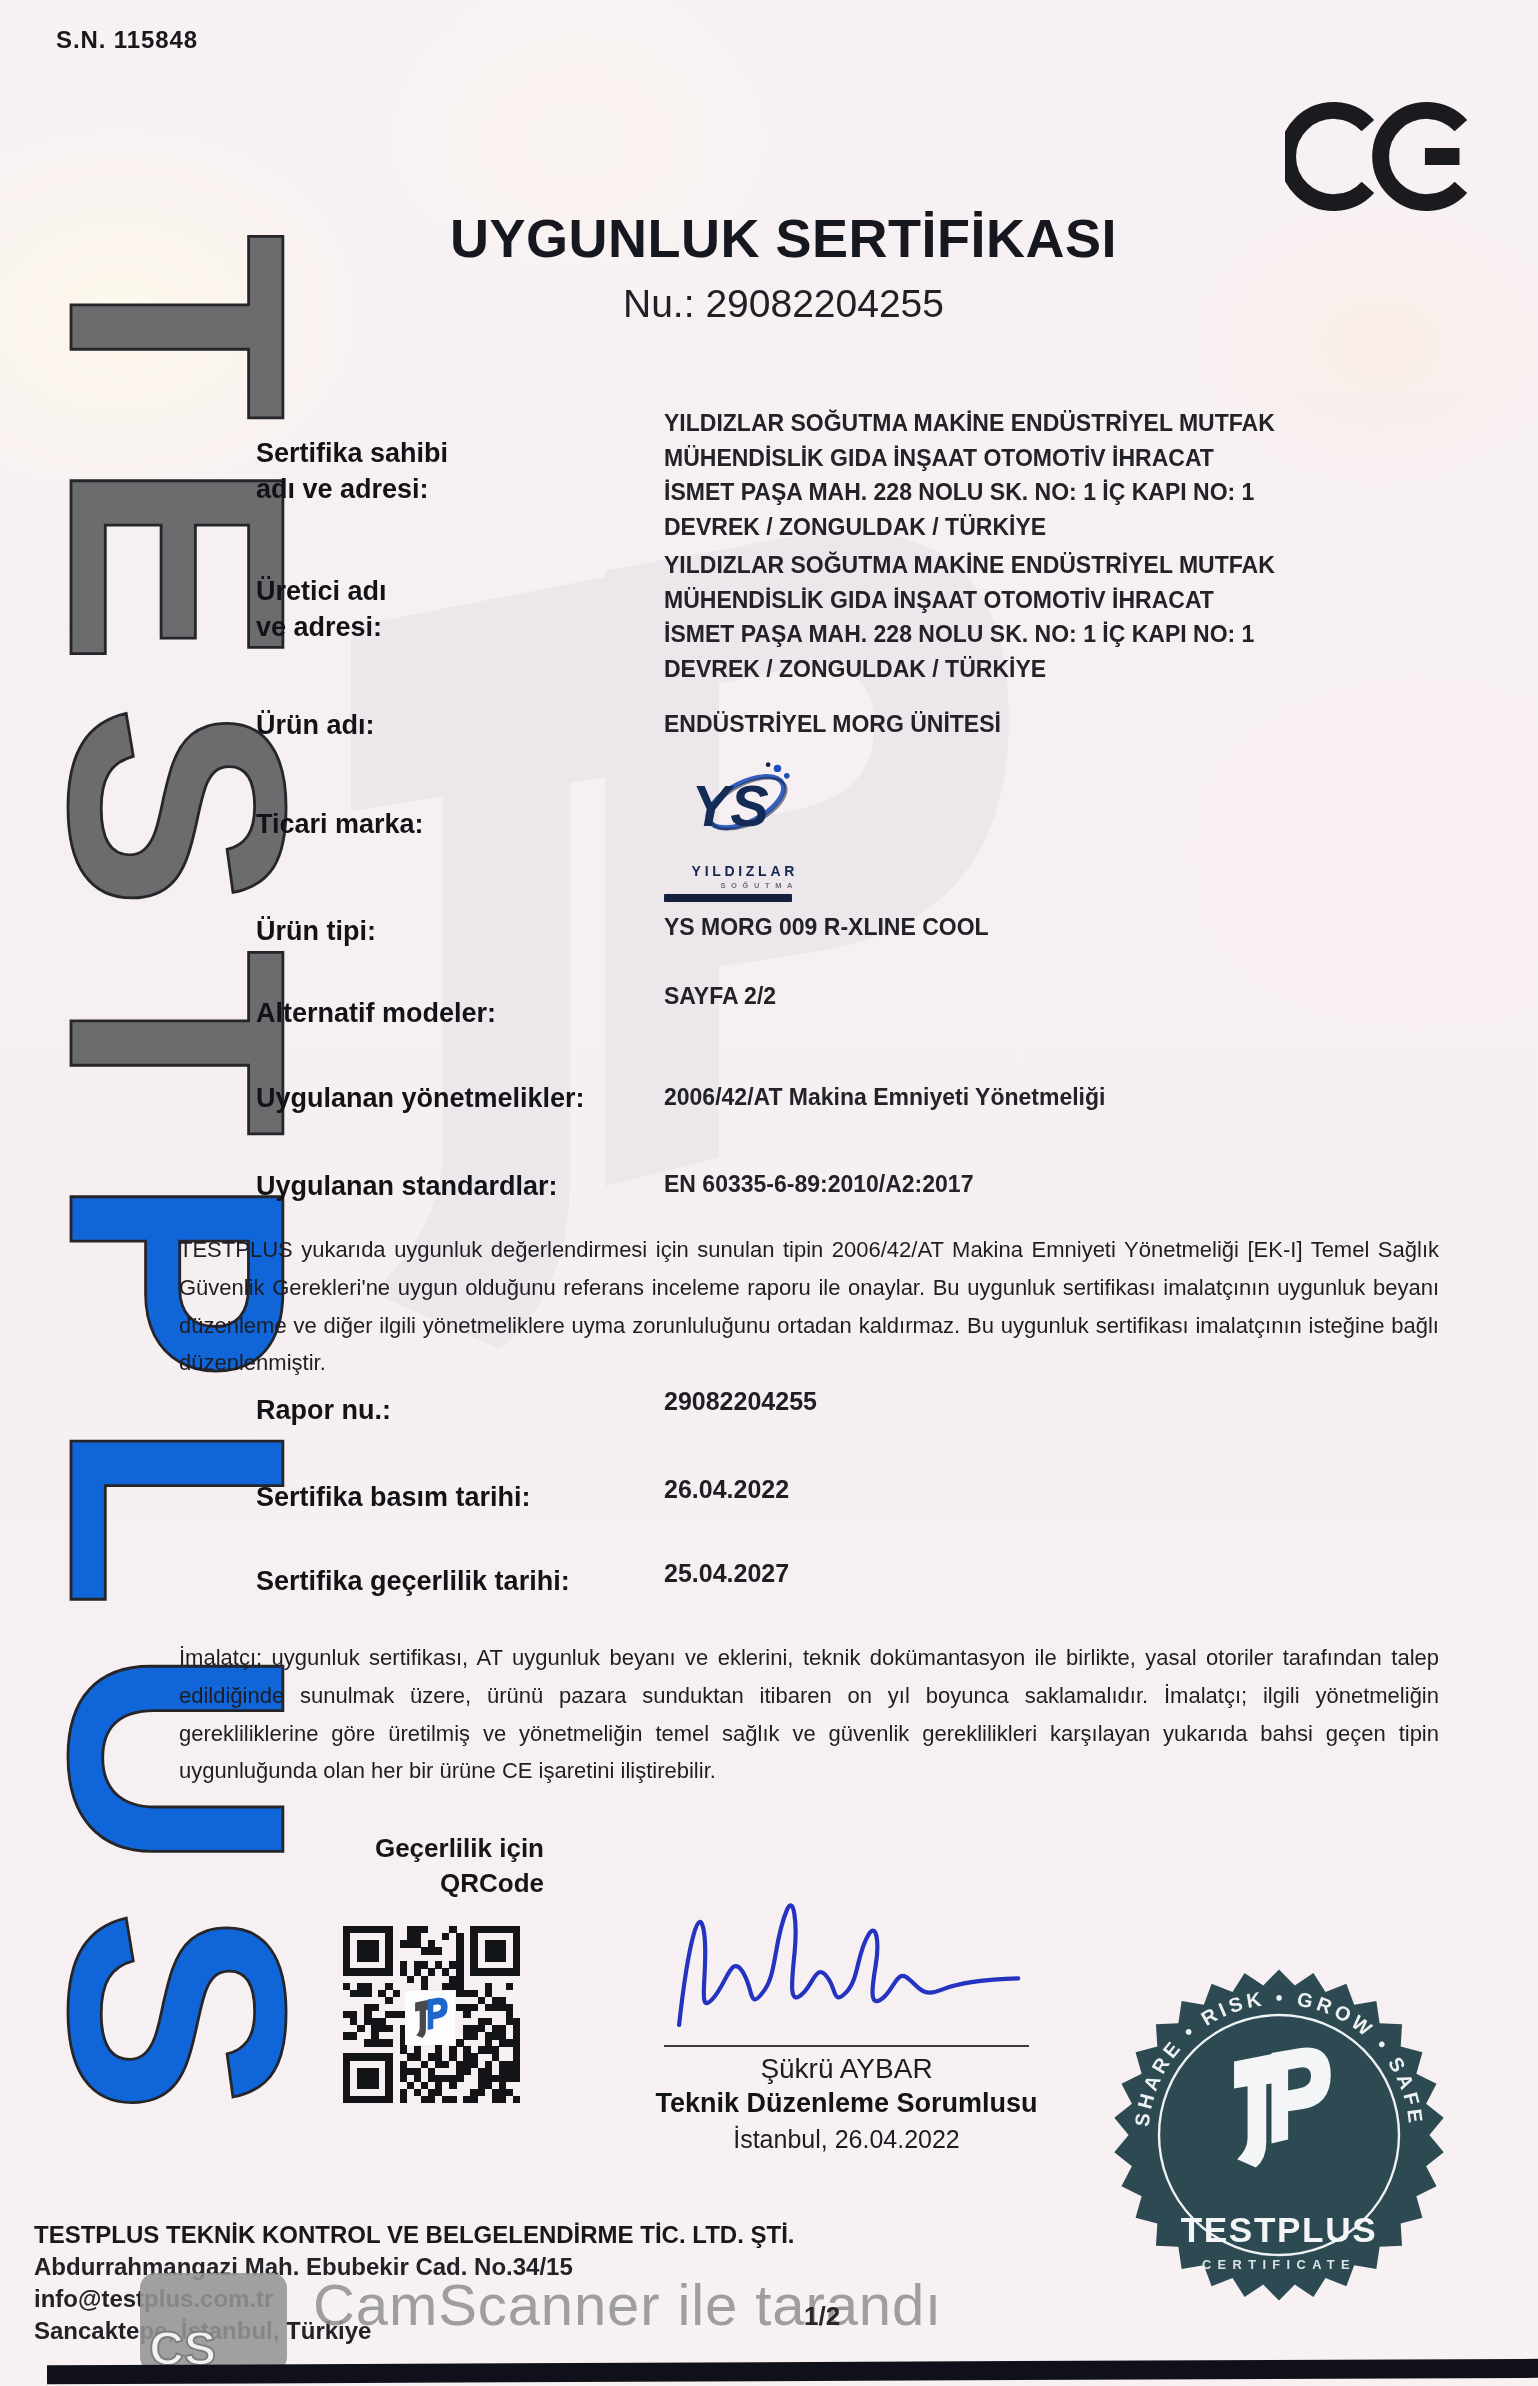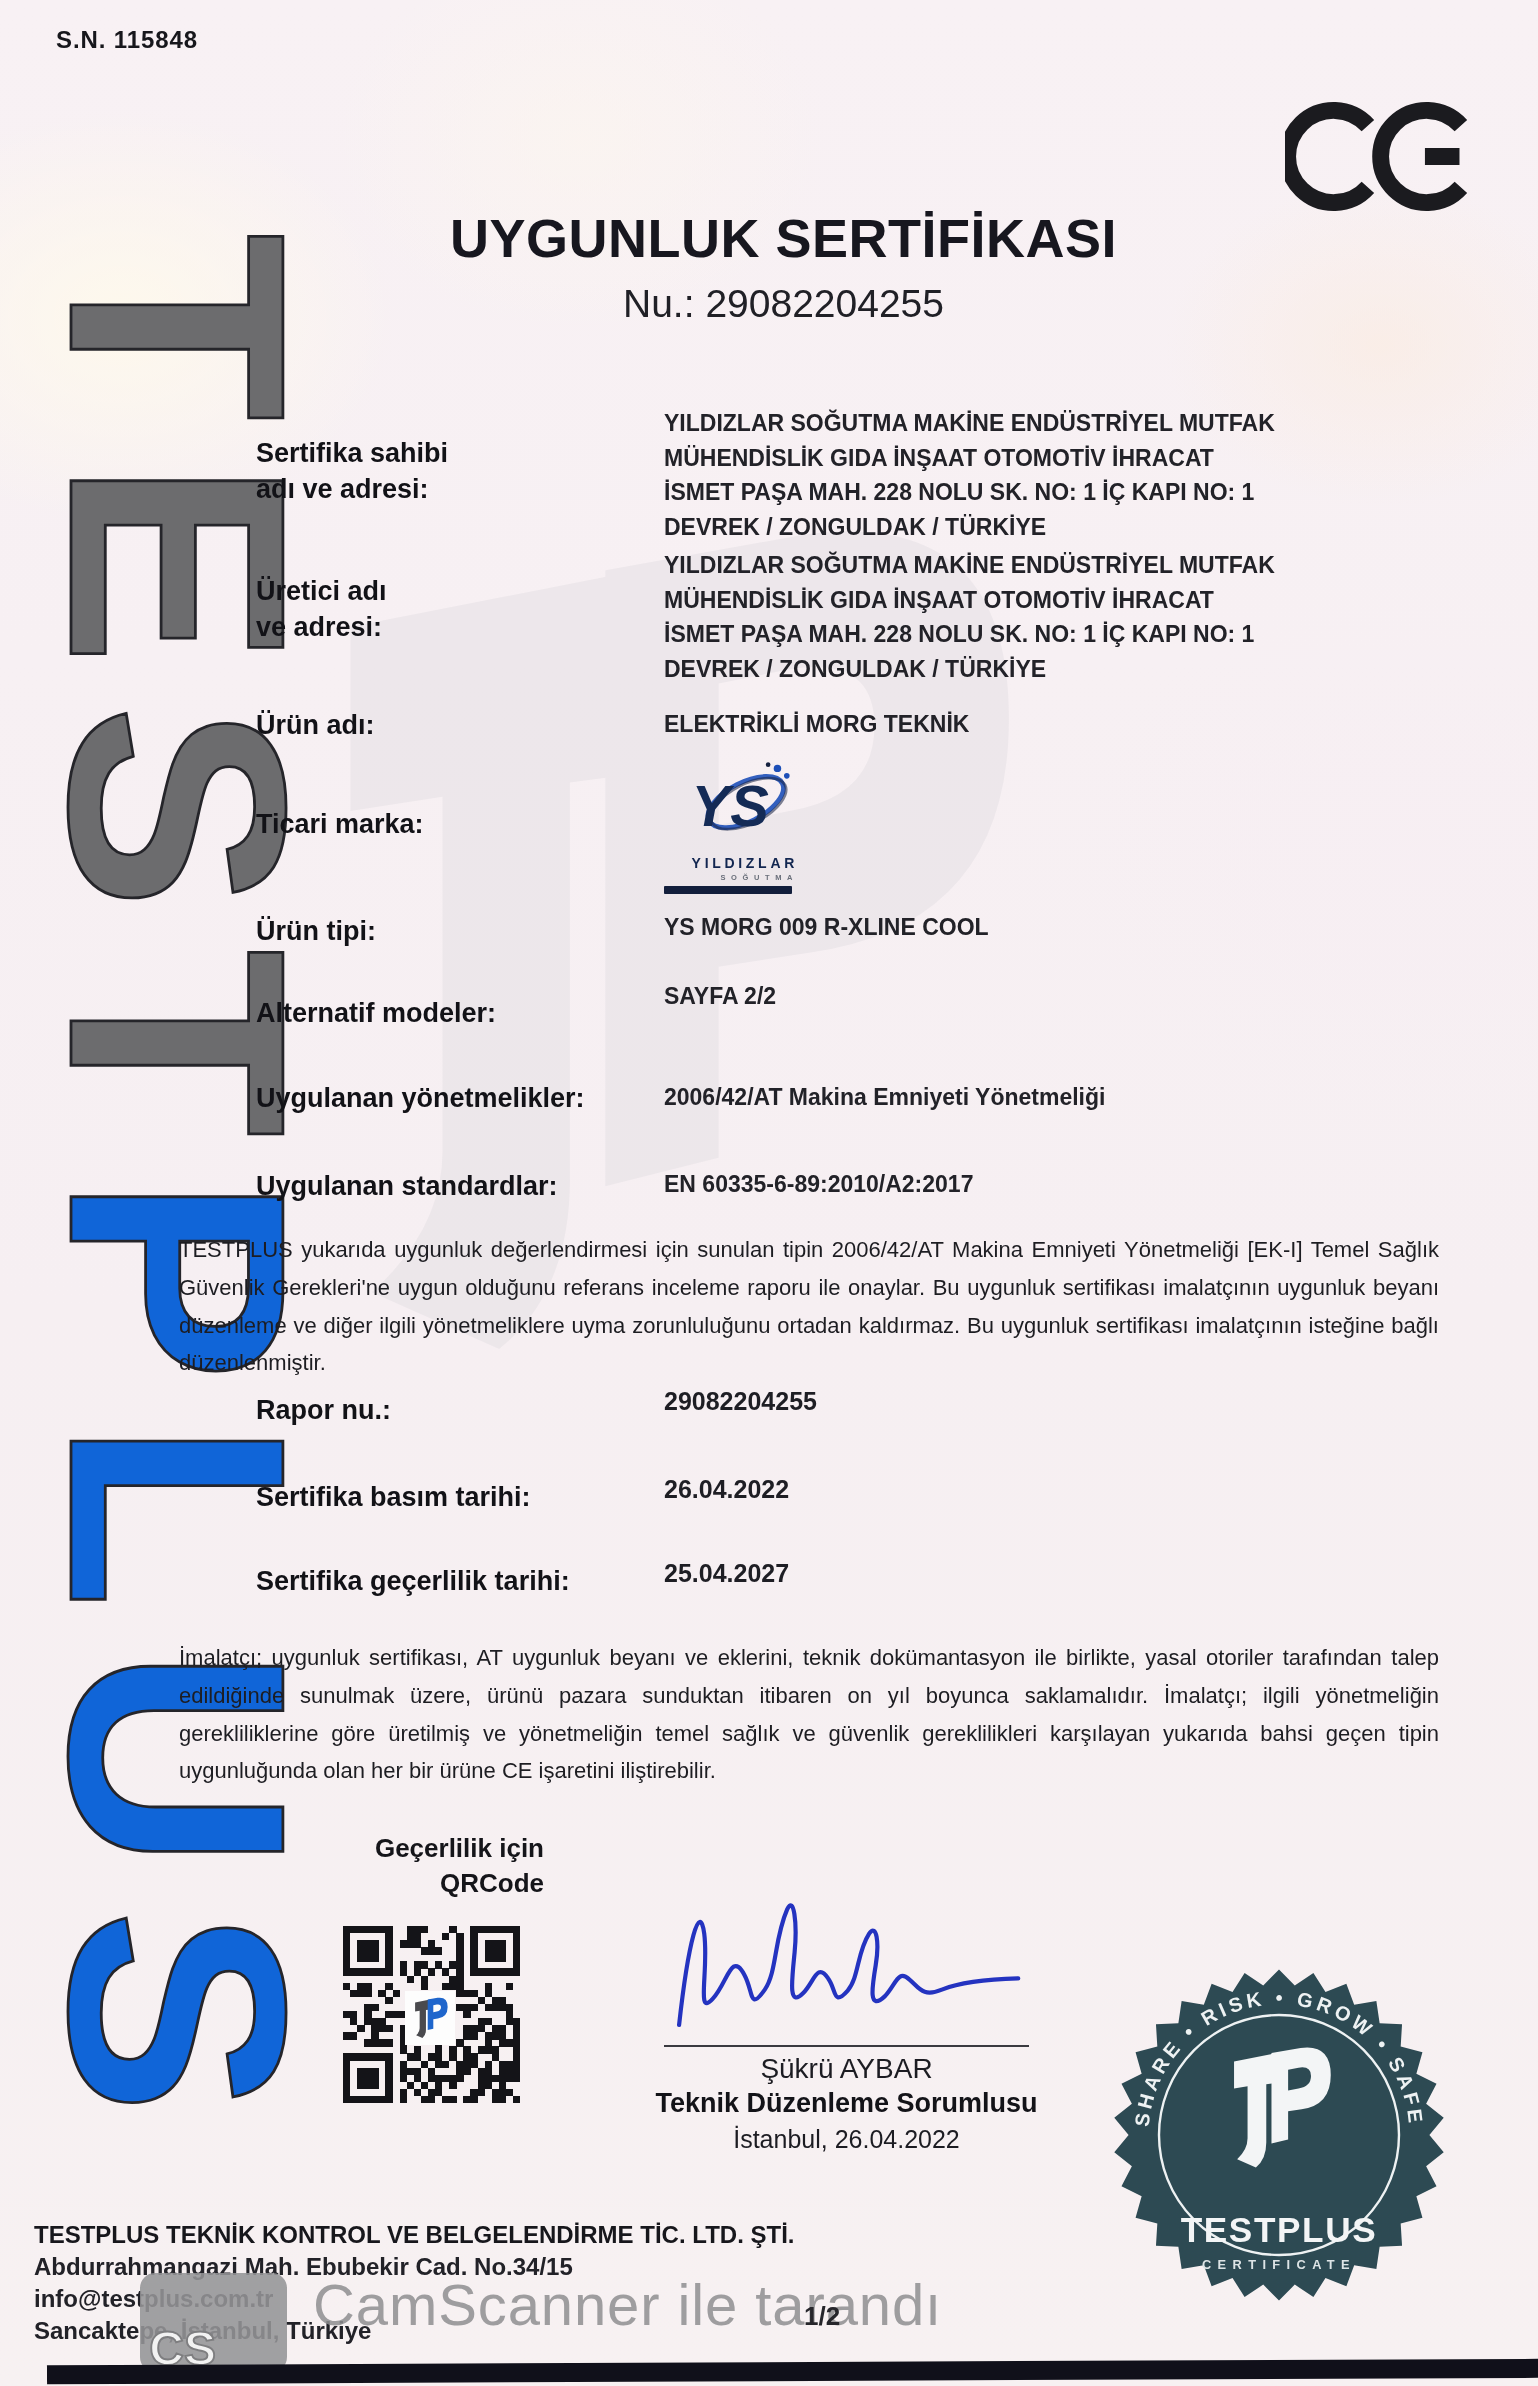--- a/index.html
+++ b/index.html
@@ -31,21 +31,21 @@
   .title-wrap{left:392px;top:207px;width:783px;text-align:center;z-index:2;}
   .doc-title{font-size:54px;font-weight:700;letter-spacing:0.5px;color:#17171f;}
   .doc-number{margin-top:13px;font-size:39px;font-weight:400;color:#202026;}
   .ce{left:1285px;top:89px;width:186px;height:135px;}
   
   .flabel{left:256px;font-size:27px;font-weight:700;line-height:1.32;white-space:pre-line;color:#121217;z-index:2;}
   .fvalue{left:664px;width:736px;font-size:23px;font-weight:700;line-height:1.5;white-space:pre-line;color:#222228;z-index:2;}
   .rvalue{left:664px;font-size:25px;font-weight:700;color:#1e1e24;z-index:2;}
   
   .ys-block{left:658px;top:759px;width:140px;text-align:right;z-index:2;}
-  .ys-name{font-size:14px;font-weight:700;letter-spacing:3.7px;color:#122650;margin-top:7px;}
+  .ys-name{font-size:14px;font-weight:700;letter-spacing:3.7px;color:#122650;margin-top:15px;}
   .ys-sub{font-size:7.5px;font-weight:700;letter-spacing:5.6px;color:#6a6f7a;margin-top:1.9px;}
   .ys-bar{height:8.4px;background:#131f3c;margin:3.7px 5.6px 0 5.6px;border-radius:0.9px;}
   
   .statement{left:179px;width:1260px;font-size:22px;line-height:1.72;text-align:justify;color:#1d1d22;z-index:2;}
   
   .qr-caption{left:300px;top:1831px;width:244px;text-align:right;font-size:26px;font-weight:700;line-height:1.35;white-space:pre-line;color:#15151a;z-index:2;}
   .qr-box{left:343px;top:1926px;width:177px;height:177px;z-index:2;}
   .qr-box svg{width:100%;height:100%;shape-rendering:crispEdges;}
   .qr-center{left:405px;top:1991px;width:50px;height:54px;z-index:3;background:#fdfdfd;display:flex;align-items:center;justify-content:center;}
   
@@ -116,21 +116,21 @@
 DEVREK / ZONGULDAK / TÜRKİYE</div>
 
   <div class="abs flabel" style="top:574px">Üretici adı
 ve adresi:</div>
   <div class="abs fvalue" style="top:548px">YILDIZLAR SOĞUTMA MAKİNE ENDÜSTRİYEL MUTFAK
 MÜHENDİSLİK GIDA İNŞAAT OTOMOTİV İHRACAT
 İSMET PAŞA MAH. 228 NOLU SK. NO: 1 İÇ KAPI NO: 1
 DEVREK / ZONGULDAK / TÜRKİYE</div>
 
   <div class="abs flabel" style="top:708px">Ürün adı:</div>
-  <div class="abs fvalue" style="top:707px">ELEKTRİKLİ MORG TEKNİK</div>
+  <div class="abs fvalue" style="top:707px">ENDÜSTRİYEL MORG ÜNİTESİ</div>
 
   <div class="abs flabel" style="top:807px">Ticari marka:</div>
 
   <div class="abs ys-block">
     <svg width="127" height="86" viewBox="0 0 136 92">
       <ellipse cx="80" cy="46" rx="44" ry="21" fill="none" stroke="#1d4fb8" stroke-width="5" transform="rotate(-27 80 46)" opacity="0.9"></ellipse>
       <ellipse cx="82" cy="48" rx="44" ry="21" fill="none" stroke="#15213f" stroke-width="3" transform="rotate(-27 82 46)" opacity="0.55"></ellipse>
       <circle cx="114" cy="10" r="4" fill="#1d4fb8"></circle>
         <circle cx="124" cy="18" r="3" fill="#1d4fb8"></circle>
         <circle cx="104" cy="6" r="2.5" fill="#15213f"></circle>

